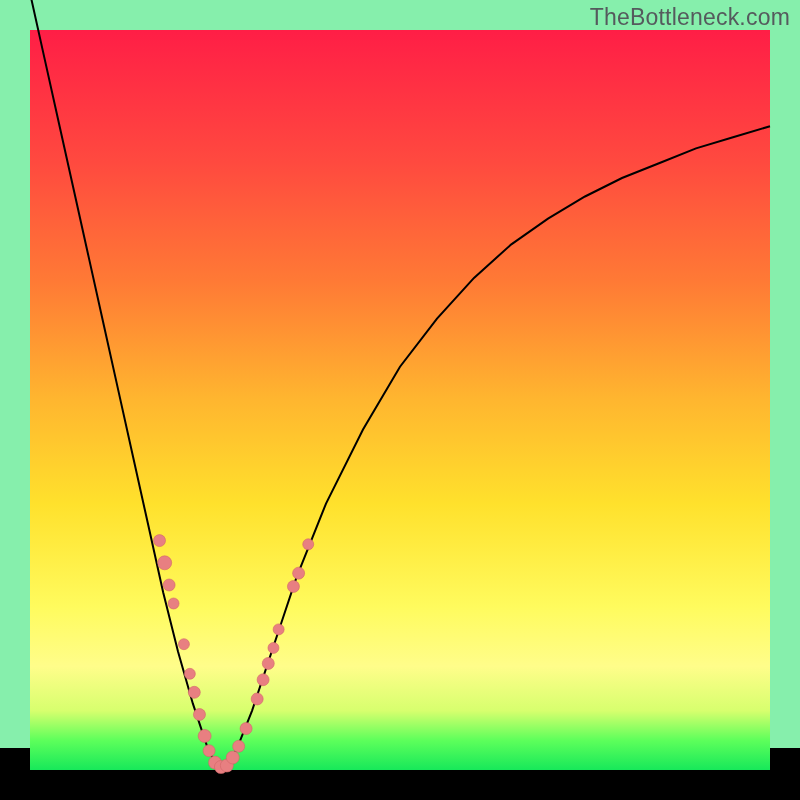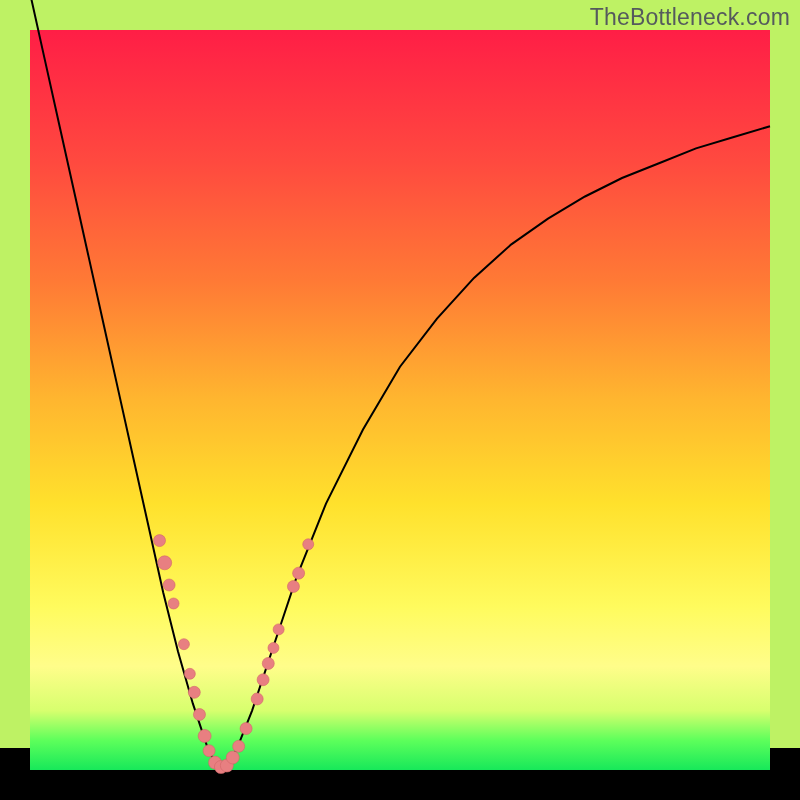--- a/index.html
+++ b/index.html
@@ -10,21 +10,21 @@
     overflow: hidden;
     background: #000;
     font-family: Arial, Helvetica, sans-serif;
   }
   .frame {
     position: absolute;
     left: 0;
     top: 0;
     width: 800px;
     height: 748px;
-    background: #bef264;
+    background: #86efac;
   }
   .plot {
     position: absolute;
     left: 30px;
     top: 30px;
     width: 740px;
     height: 740px;
     background: linear-gradient(to bottom,
       #ff1e46 0%,
       #ff4a3f 18%,

